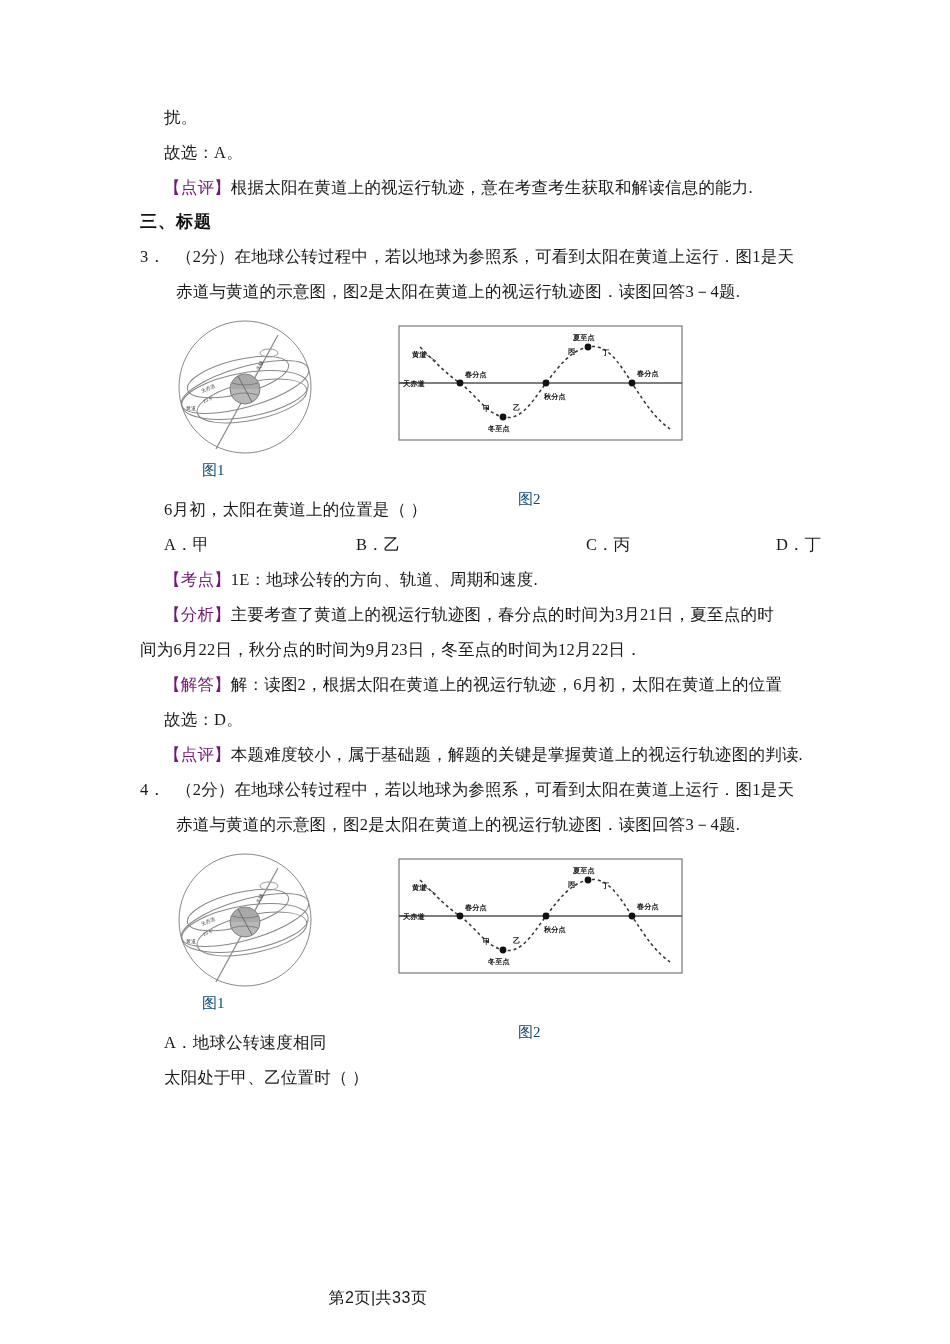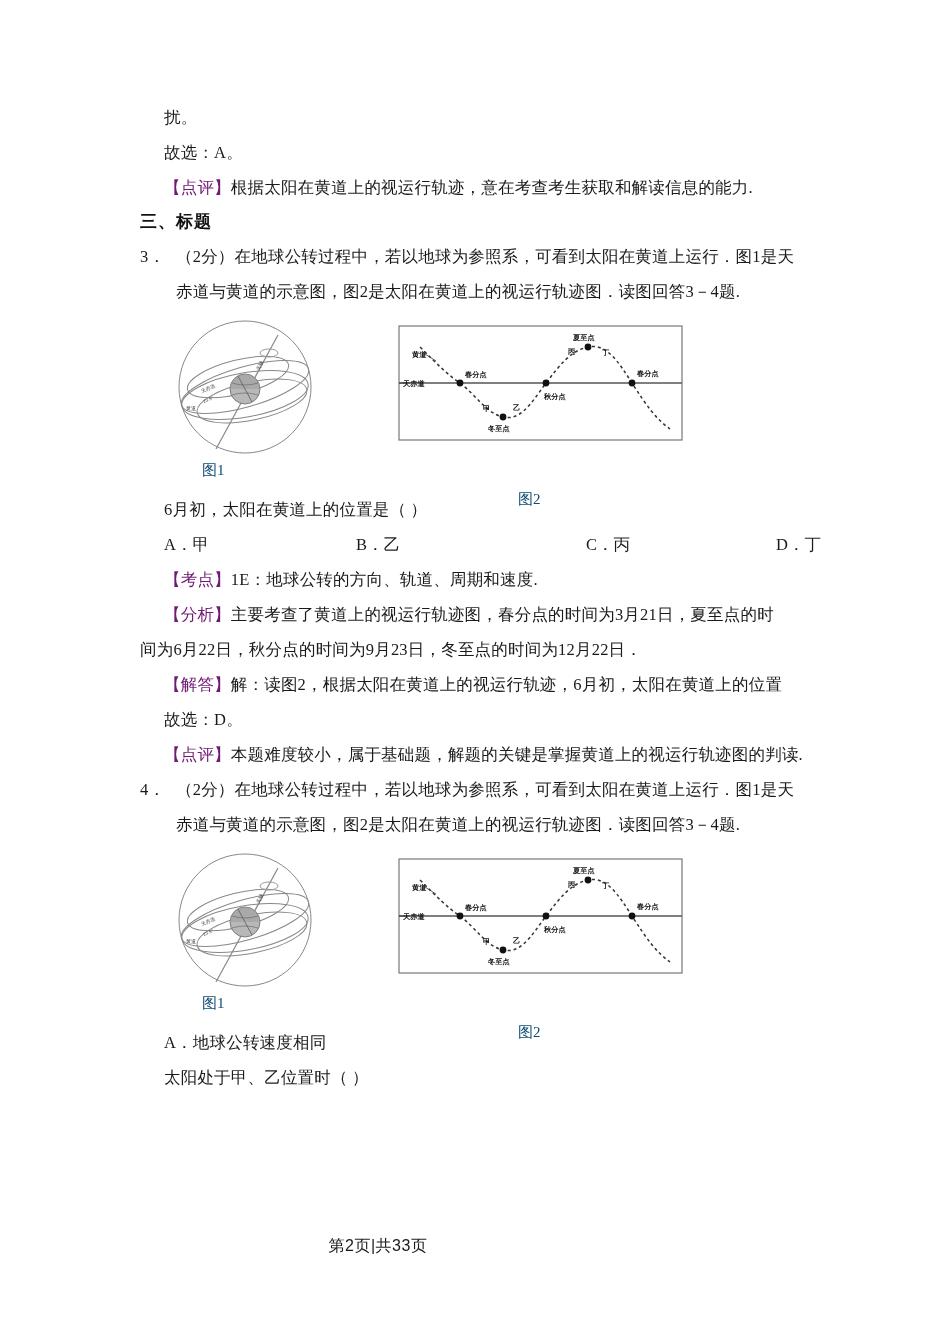--- a/index.html
+++ b/index.html
@@ -96,21 +96,21 @@
     color: #0c4a6e;
     font-family: "Liberation Serif", "DejaVu Serif", serif;
   }
   .cap1 { left: 62px; top: 146px; }
   .cap2 { left: 378px; top: 146px; margin-top: 29px; }
 
   
   .footer {
     position: absolute;
     left: 0;
-    top: 1236px;
+    top: 1288px;
     width: 756px;
     text-align: center;
     font-size: 16px;
     font-family: "Liberation Sans", "DejaVu Sans", sans-serif;
     color: #1a1a1a;
     letter-spacing: 0.5px;
   }
   svg { display: block; }
 </style>
 </head>

